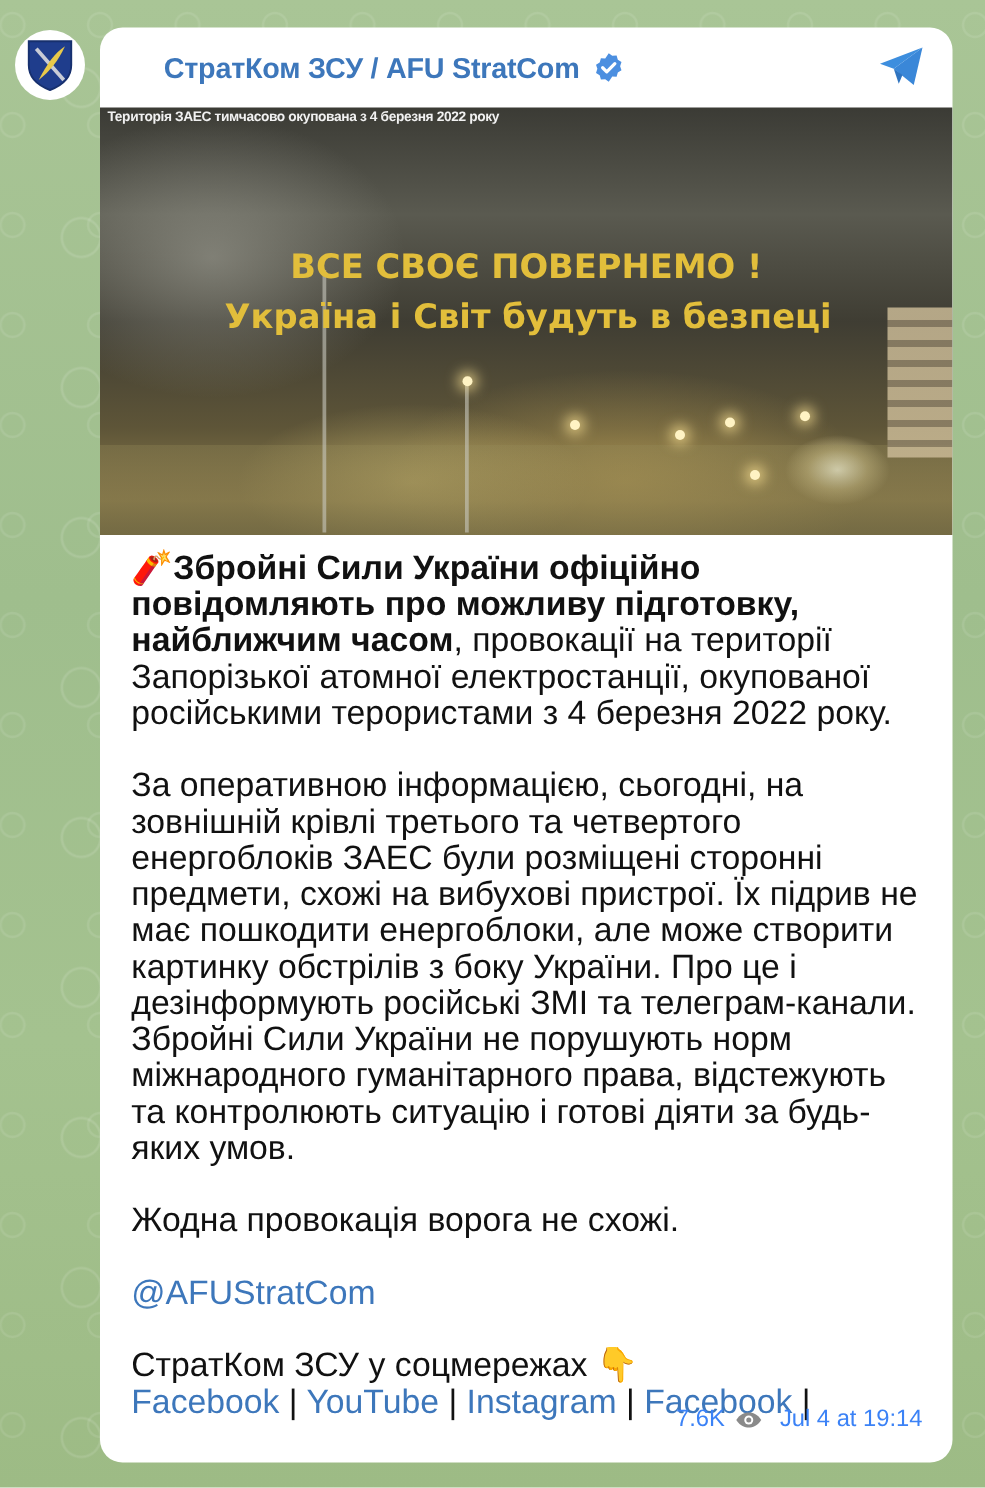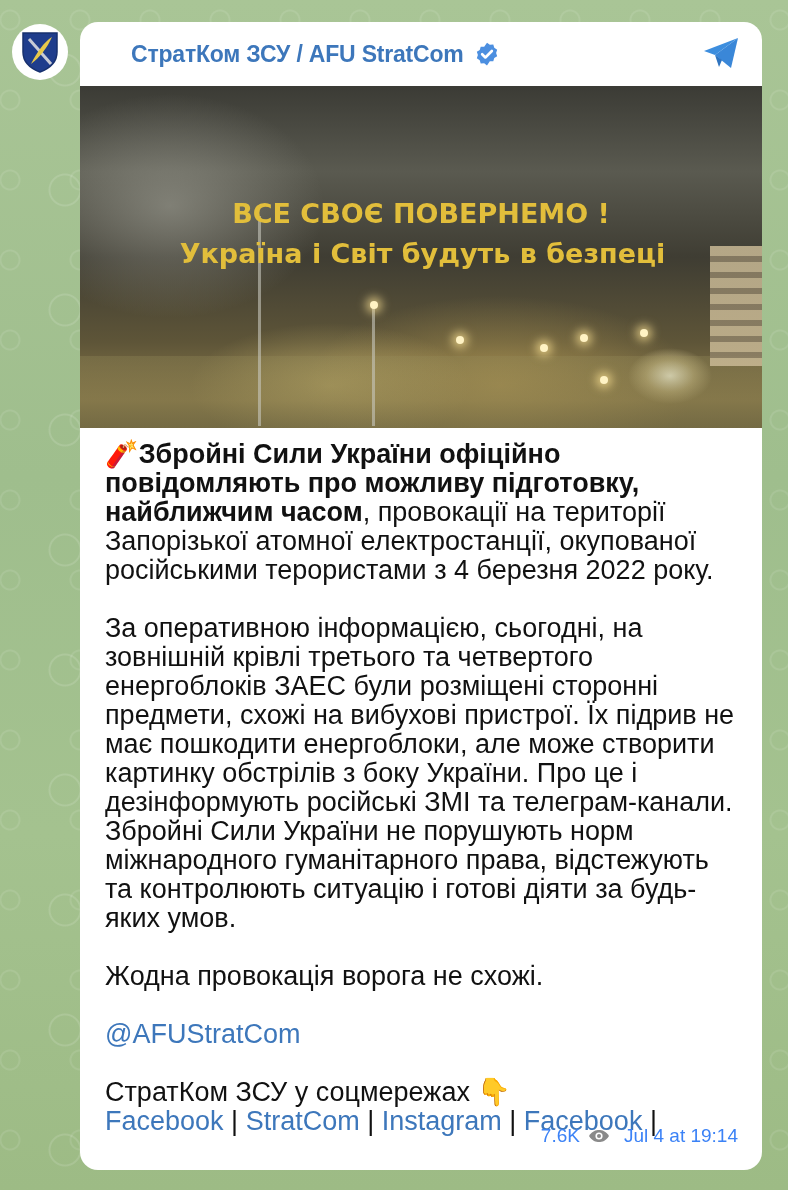--- a/index.html
+++ b/index.html
@@ -123,34 +123,35 @@
     <div class="road"></div>
     <div class="building"></div>
     <div class="pole" style="left:178px; top:130px; height:210px;"></div>
     <div class="pole" style="left:292px; top:220px; height:120px;"></div>
     <div class="lamp" style="left:290px; top:215px;"></div>
     <div class="lamp" style="left:376px; top:250px;"></div>
     <div class="lamp" style="left:460px; top:258px;"></div>
     <div class="lamp" style="left:500px; top:248px;"></div>
     <div class="lamp" style="left:560px; top:243px;"></div>
     <div class="lamp" style="left:520px; top:290px;"></div>
+    <div class="caption">Територія ЗАЕС тимчасово окупована з 4 березня 2022 року</div>
     <div class="slogan l1">ВСЕ СВОЄ ПОВЕРНЕМО !</div>
     <div class="slogan l2">Україна і Світ будуть в безпеці</div>
   </div>
 
   <div class="body">
     <p class="para"><span>🧨</span><b>Збройні Сили України офіційно повідомляють про можливу підготовку, найближчим часом</b><span>, провокації на території Запорізької атомної електростанції, окупованої російськими терористами з 4 березня 2022 року.</span></p>
     <p class="para">За оперативною інформацією, сьогодні, на зовнішній крівлі третього та четвертого енергоблоків ЗАЕС були розміщені сторонні предмети, схожі на вибухові пристрої. Їх підрив не має пошкодити енергоблоки, але може створити картинку обстрілів з боку України. Про це і дезінформують російські ЗМІ та телеграм-канали. Збройні Сили України не порушують норм міжнародного гуманітарного права, відстежують та контролюють ситуацію і готові діяти за будь-яких умов.</p>
     <p class="para">Жодна провокація ворога не схожі.</p>
     <p class="para"><span class="link">@AFUStratCom</span></p>
     <p class="para tight"><span>СтратКом ЗСУ у соцмережах</span> <span>👇</span></p>
     <p class="para tight">
       <span class="link">Facebook</span>
       <span class="sep">|</span>
-      <span class="link">StratCom</span>
+      <span class="link">YouTube</span>
       <span class="sep">|</span>
       <span class="link">Instagram</span>
       <span class="sep">|</span>
       <span class="link">Facebook</span>
       <span class="sep">|</span>
     </p>
   </div>
 
   <div class="footer">
     <span class="meta">

